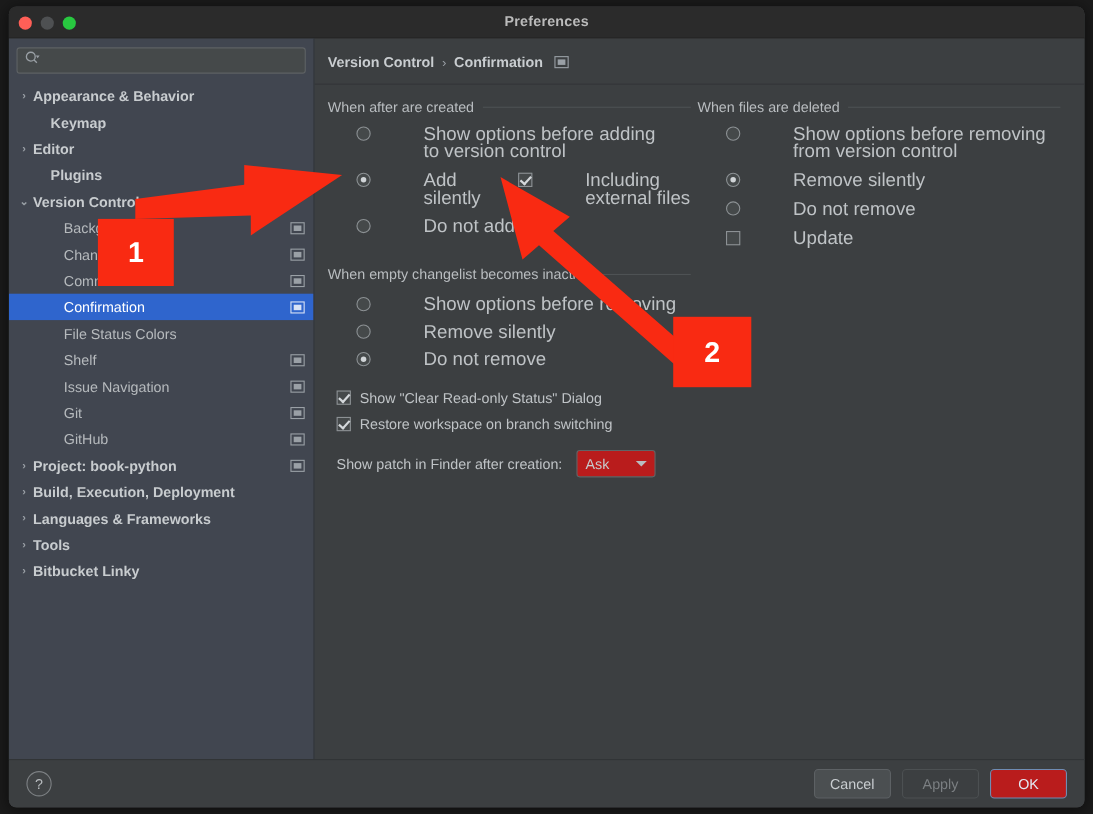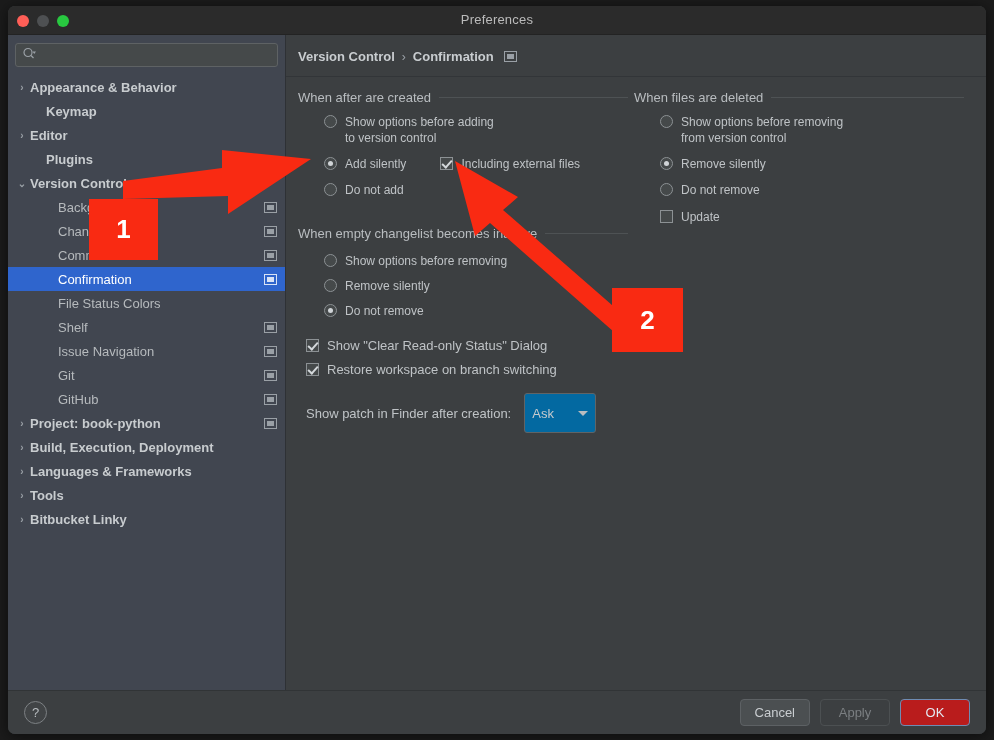--- a/index.html
+++ b/index.html
@@ -42,21 +42,21 @@
   }
   .dot { width: 12px; height: 12px; border-radius: 50%; }
   .dot.red { background: #ff5f57; }
   .dot.yellow { background: #4e5052; }
   .dot.green { background: #28c840; }
   .title-text {
     position: absolute;
     left: 0; right: 0; top: 6px;
     text-align: center;
     font-size: 13px;
-    font-weight: normal;
+    font-weight: bold;
     color: #bbbbbb;
     letter-spacing: 0.2px;
   }
   
   .body {
     position: absolute;
     left: 0; top: 29px;
     width: 978px;
     height: 656px;
     display: flex;
@@ -171,24 +171,25 @@
     height: 20px;
   }
   .group-head .gline {
     flex: 1;
     height: 1px;
     background: #4e5254;
   }
   .opt {
     display: flex;
     align-items: flex-start;
-    font-size: 12px;
+    font-size: 17px;
     color: #bfc3c6;
     margin: 7px 0 0 26px;
     line-height: 16px;
+    gap: 40px;
   }
   .opt .ctl { flex: 0 0 auto; margin-right: 8px; margin-top: 1px; }
   .radio {
     width: 13px; height: 13px;
     border-radius: 50%;
     border: 1px solid #8c9194;
     background: #45494a;
     box-sizing: border-box;
     position: relative;
     display: inline-block;
@@ -230,22 +231,22 @@
   .field-row {
     display: flex;
     align-items: center;
     font-size: 13px;
     color: #bfc3c6;
     margin: 16px 0 0 8px;
     gap: 13px;
   }
   .combo {
     width: 72px;
-    height: 40px;
-    background: #0369a1;
+    height: 25px;
+    background: #b91c1c;
     border: 1px solid #606466;
     border-radius: 3px;
     display: flex;
     align-items: center;
     justify-content: space-between;
     padding: 0 7px;
     box-sizing: border-box;
     color: #c6cacd;
     font-size: 13px;
   }

